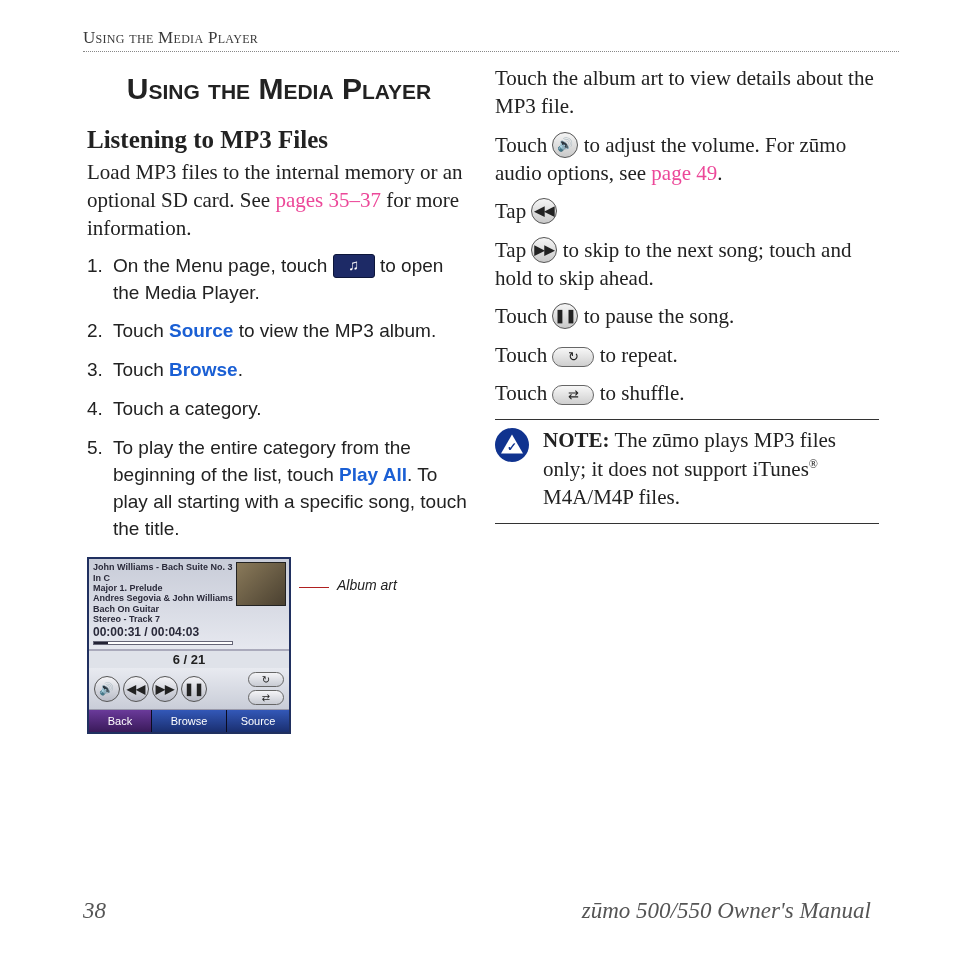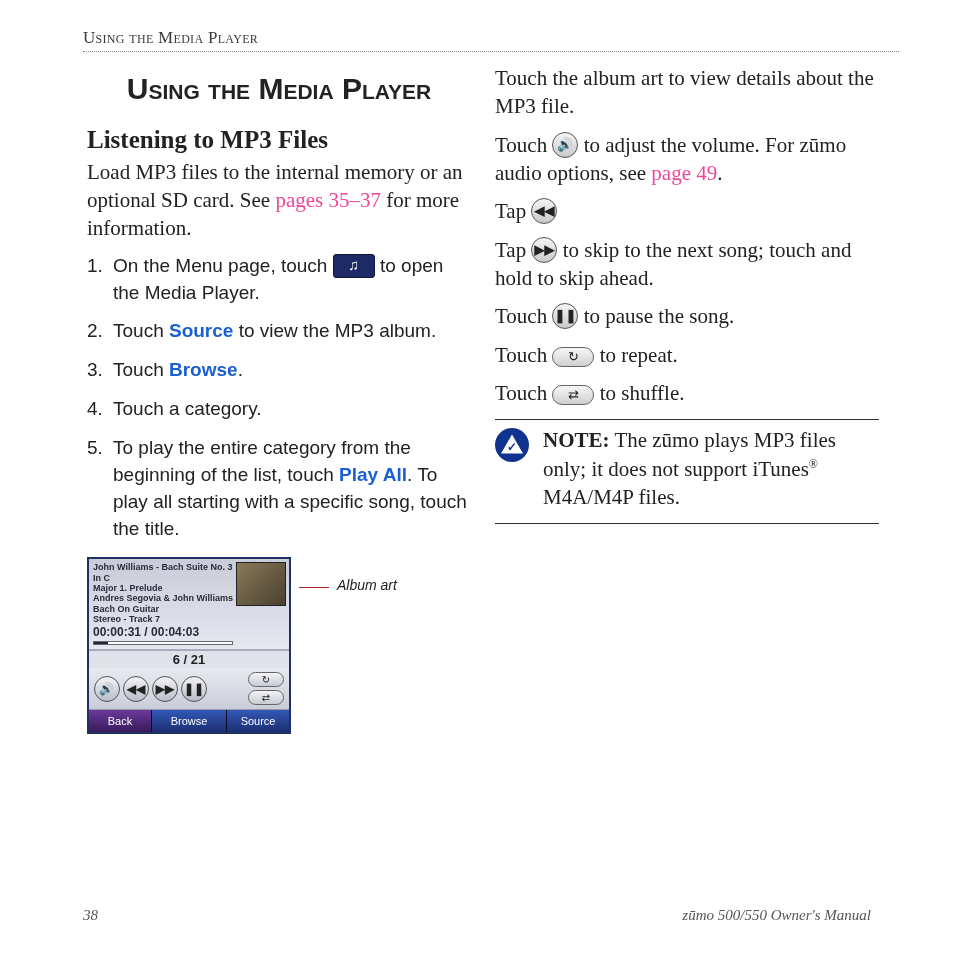--- a/index.html
+++ b/index.html
@@ -198,21 +198,21 @@
     content: "✓"; position: absolute; left: 50%; top: 52%;
     transform: translate(-50%, -40%); color: #10338f; font-size: 12px; font-weight: bold;
   }
   .note-text { line-height: 1.35; }
   .note-label { font-weight: bold; }
   .reg { font-size: 12px; vertical-align: super; }
   
   .footer {
     position: absolute; left: 55px; right: 55px; bottom: 30px;
     display: flex; justify-content: space-between;
-    font-style: italic; color: #555; font-size: 15px;
+    font-style: italic; color: #555; font-size: 23px;
     padding: 0 28px;
   }
 </style>
 </head>
 <body>
 
 <div class="page">
   <div class="running-head">Using the Media Player</div>
   <hr class="dotted-rule">
 

